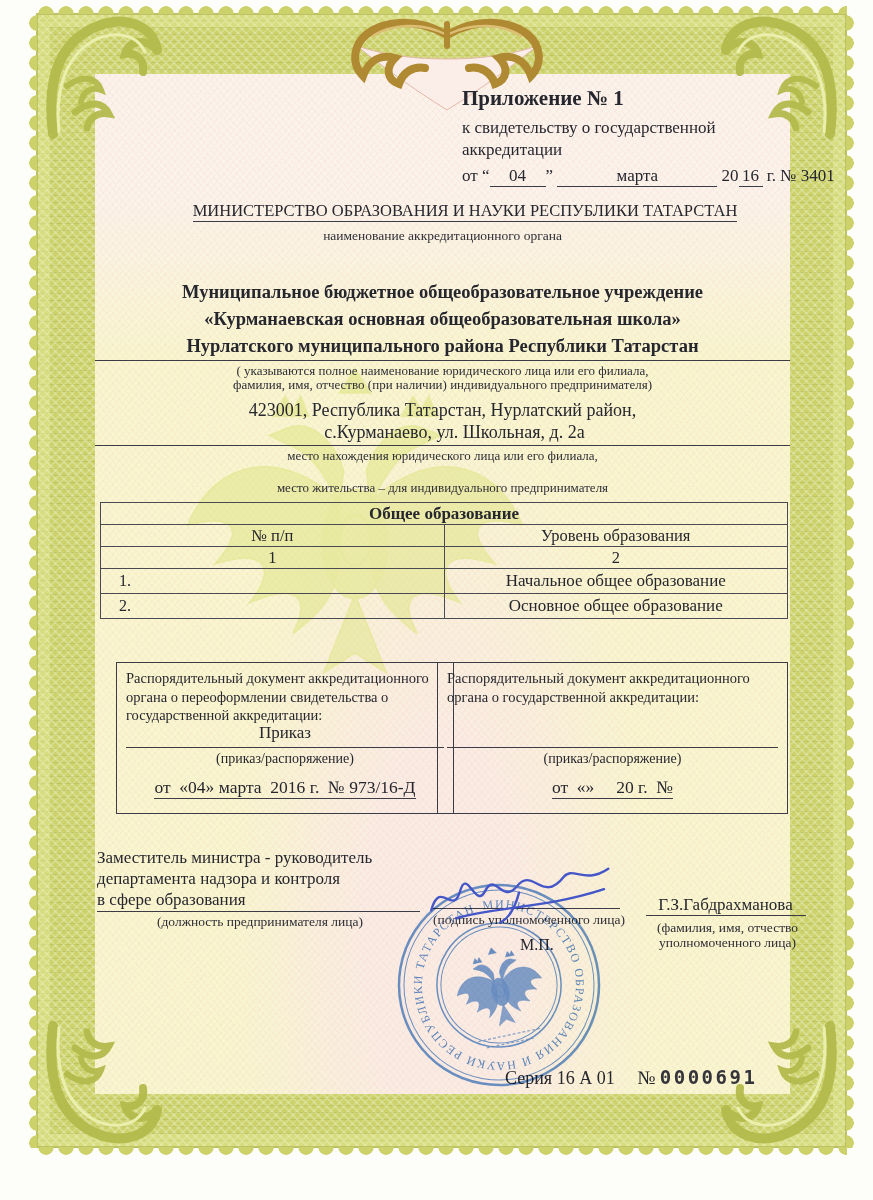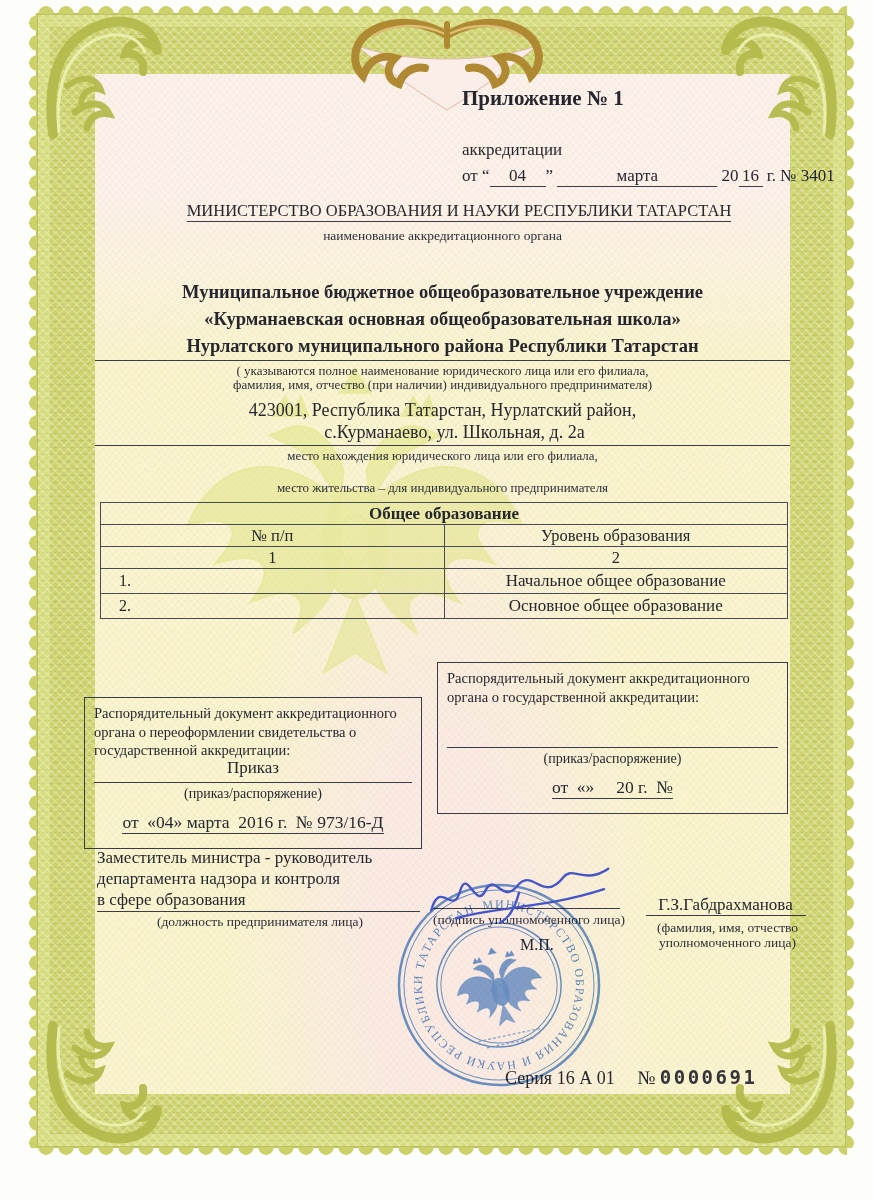--- a/index.html
+++ b/index.html
@@ -133,26 +133,27 @@
       <path d="M124,18 C148,6 178,8 196,20" stroke="#dcbf74" stroke-width="2.5"></path>
       <path d="M122,8 L122,30" stroke="#b08a33" stroke-width="6"></path>
     </g>
   </svg>
 
   <svg class="wm" viewBox="0 0 200 170">
       <use href="#eagle-shape"></use>
     </svg>
 
   <div class="abs" style="left:462px;top:86px;font-size:21px;font-weight:bold;">Приложение № 1</div>
+  <div class="abs" style="left:462px;top:118px;font-size:17px;">к свидетельству о государственной</div>
   <div class="abs" style="left:462px;top:140px;font-size:17px;">аккредитации</div>
   <div class="abs" style="left:462px;top:166px;font-size:17px;">
     <span>от “</span><span class="u" style="width:56px;">04</span><span>”</span> <span class="u" style="width:160px;">марта</span> <span>20</span><span class="u" style="width:24px;">16</span> <span>г. №</span> <span>3401</span>
   </div>
 
-  <div class="abs ctr" style="left:95px;top:201px;width:728px;font-size:16.5px;">
+  <div class="abs ctr" style="left:95px;top:201px;width:728px;font-size:16.5px;padding-left:6px;">
     <span class="u">МИНИСТЕРСТВО ОБРАЗОВАНИЯ И НАУКИ РЕСПУБЛИКИ ТАТАРСТАН</span>
   </div>
   <div class="abs ctr cap" style="left:95px;top:228px;width:695px;font-size:13.5px;">наименование аккредитационного органа</div>
 
   <div class="abs ctr" style="left:95px;top:282px;width:695px;font-size:18.5px;font-weight:bold;">Муниципальное бюджетное  общеобразовательное учреждение</div>
   <div class="abs ctr" style="left:95px;top:309px;width:695px;font-size:18.5px;font-weight:bold;">«Курманаевская основная общеобразовательная школа»</div>
   <div class="abs ctr" style="left:95px;top:336px;width:695px;font-size:18.5px;font-weight:bold;">Нурлатского муниципального района Республики Татарстан</div>
   <div class="rule" style="left:95px;top:360px;width:695px;"></div>
   <div class="abs ctr cap" style="left:95px;top:377px;width:695px;">фамилия, имя, отчество (при наличии) индивидуального предпринимателя)</div>
   <div class="abs ctr cap" style="left:95px;top:363px;width:695px;">( указываются полное наименование юридического лица или его филиала,</div>
@@ -180,21 +181,21 @@
       <td class="no">1.</td>
       <td>Начальное общее образование</td>
     </tr>
     <tr class="data">
       <td class="no">2.</td>
       <td>Основное общее образование</td>
     </tr>
   </tbody>
     </table>
 
-  <div class="box" style="left:84px;width:336px;margin-top:35px;">
+  <div class="box" style="left:116px;width:336px;">
     <div class="hd">Распорядительный документ аккредитационного органа о переоформлении свидетельства о государственной аккредитации:</div>
     <div class="val">Приказ</div>
     <div class="brule"></div>
     <div class="bcap">(приказ/распоряжение)</div>
     <div class="bdate"><span class="u pre">от  «04» марта  2016 г.  № 973/16-Д</span></div>
   </div>
   <div class="box" style="left:437px;width:349px;">
     <div class="hd">Распорядительный документ аккредитационного органа о государственной аккредитации:</div>
     <div class="brule"></div>
     <div class="bcap">(приказ/распоряжение)</div>

